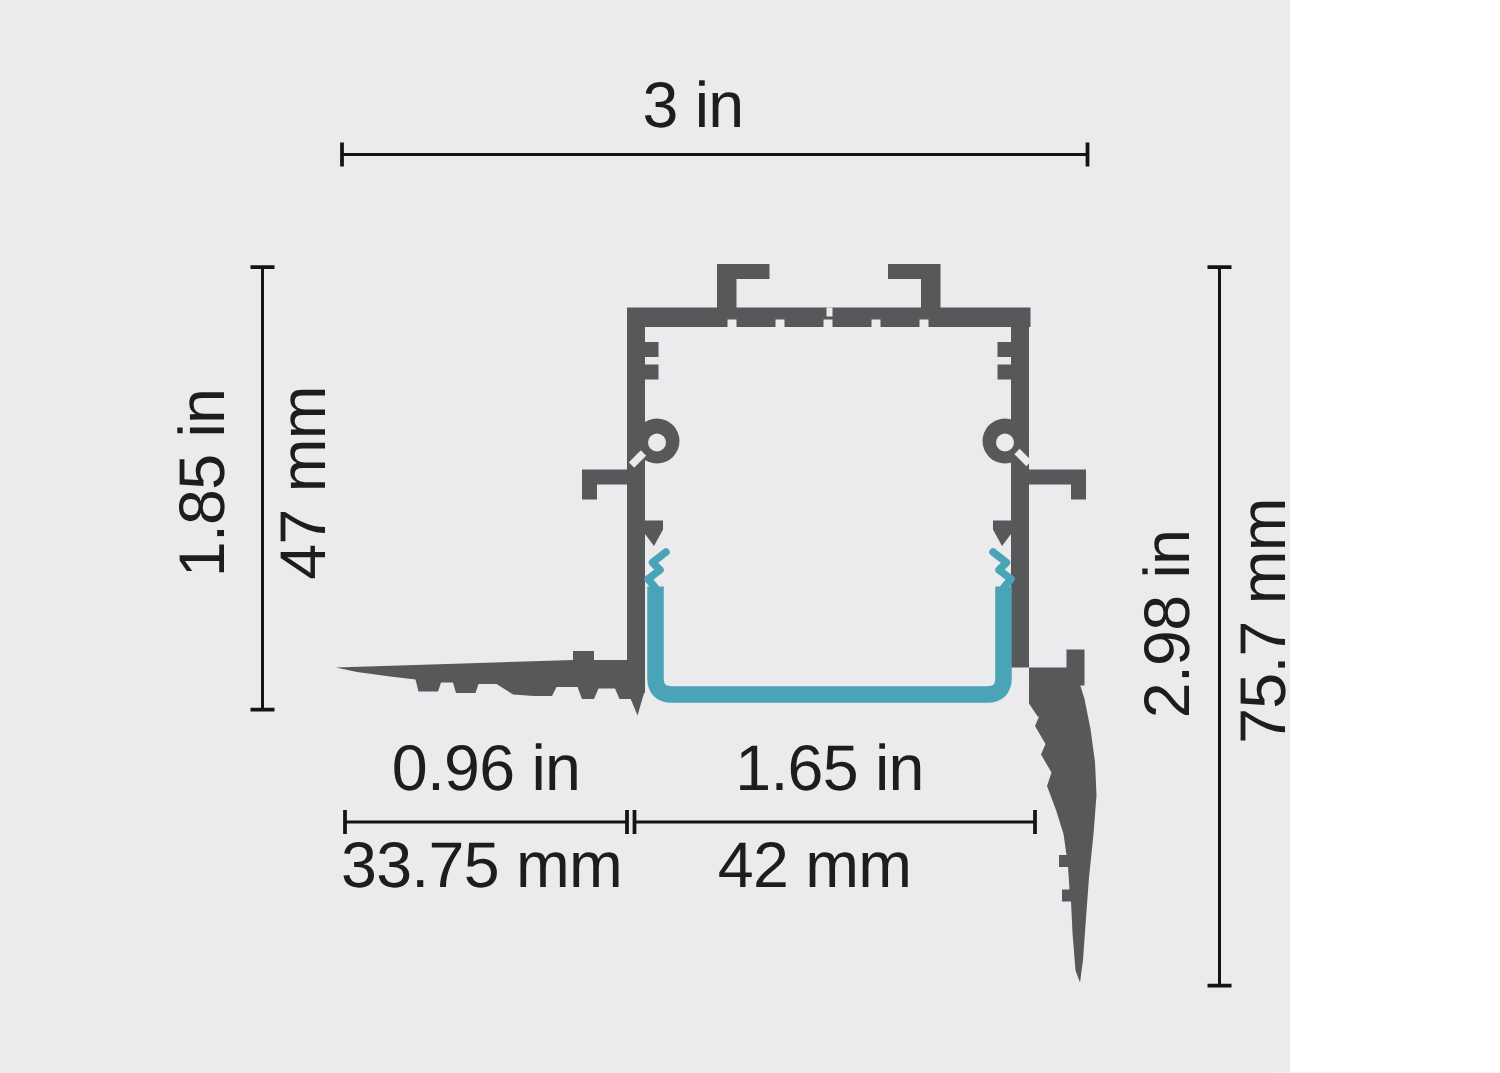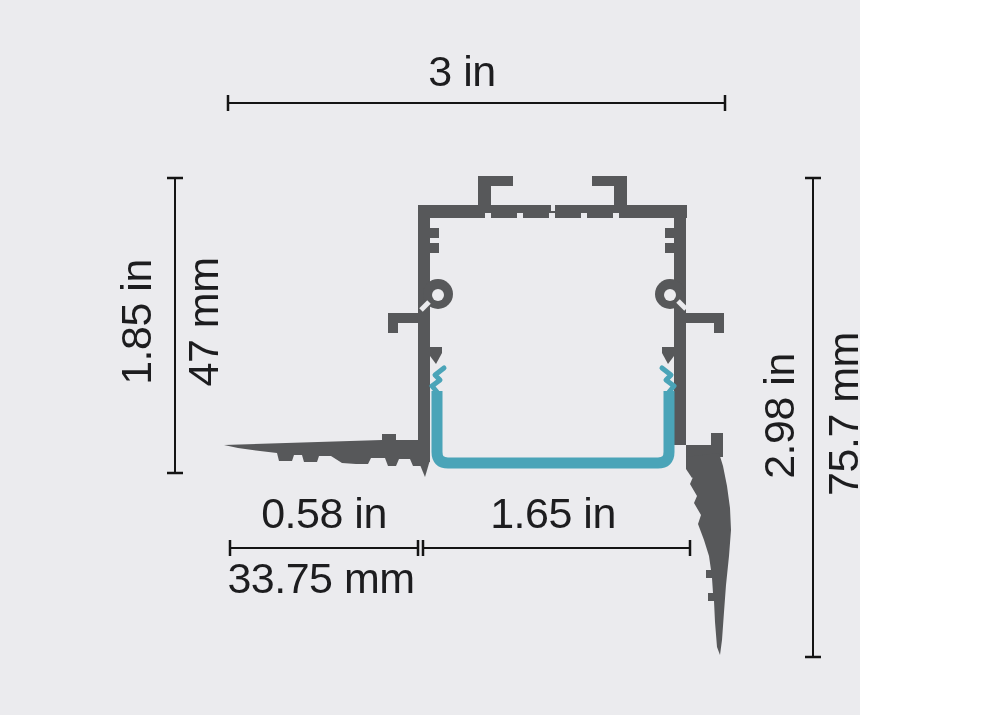--- a/index.html
+++ b/index.html
@@ -111,18 +111,19 @@
   </svg>
 
   <div class="dim" style="left:462px;top:71px">3 in</div>
 
   <div class="dim v" style="left:136px;top:322px">1.85 in</div>
   <div class="dim v" style="left:203px;top:322px">47 mm</div>
 
   <div class="dim v" style="left:779px;top:416px">2.98 in</div>
   <div class="dim v" style="left:843px;top:414px">75.7 mm</div>
 
-  <div class="dim" style="left:324px;top:513px">0.58 in</div>
+  <div class="dim" style="left:324px;top:513px">0.96 in</div>
   <div class="dim" style="left:321px;top:578px">33.75 mm</div>
 
   <div class="dim" style="left:553px;top:513px">1.65 in</div>
+  <div class="dim" style="left:543px;top:578px">42 mm</div>
 
 </div>
 
 </body></html>

